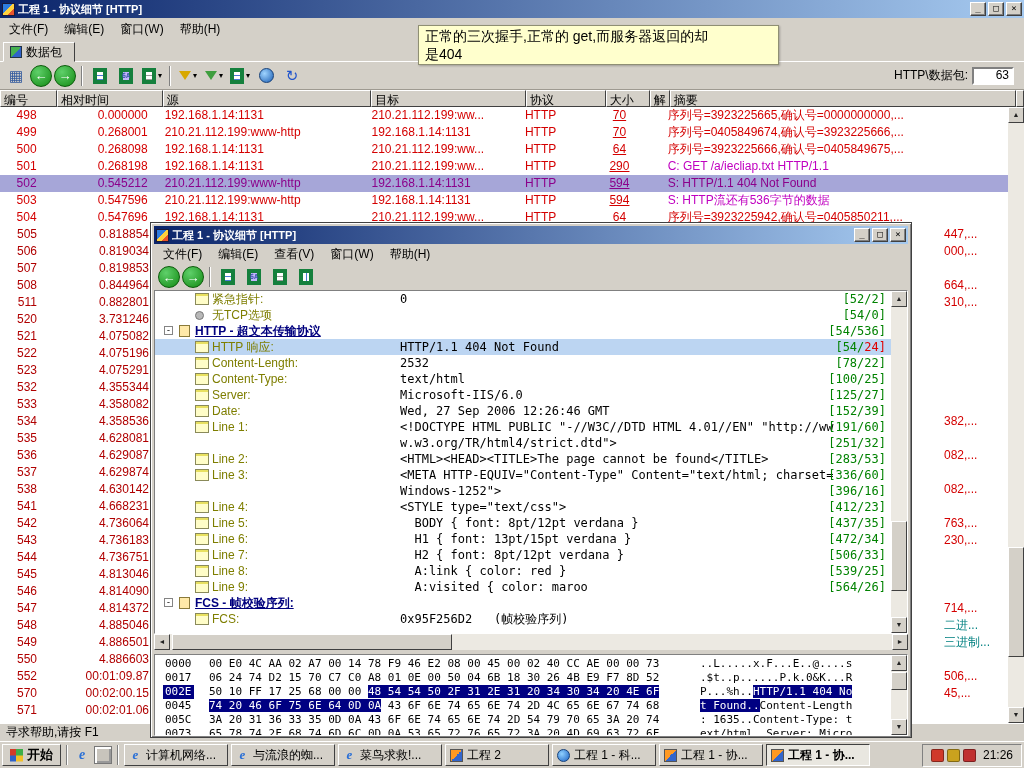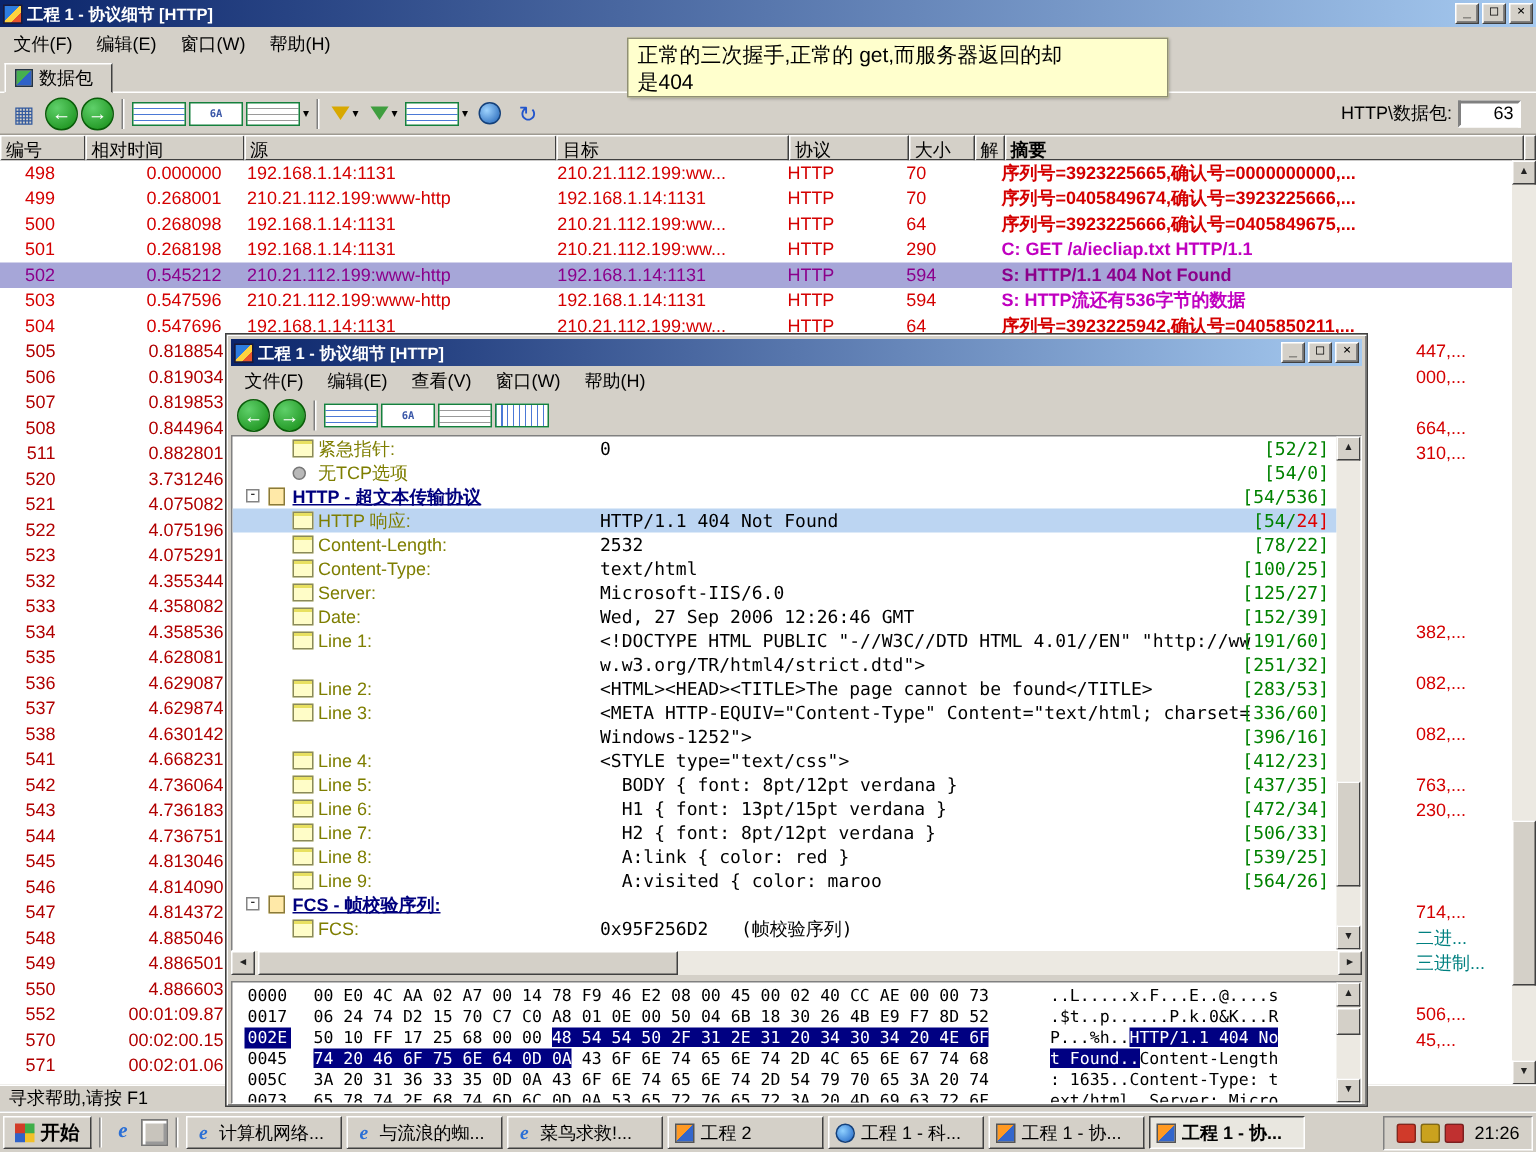--- a/index.html
+++ b/index.html
@@ -18,45 +18,45 @@
 .menu-item{padding:3px 8px;white-space:nowrap;}
 .tabstrip{position:relative;height:22px;background:#d4d0c8;border-bottom:1px solid #fff;}
 .tab{position:absolute;left:3px;top:2px;height:20px;display:flex;align-items:center;gap:4px;padding:0 12px 0 6px;background:#d4d0c8;border:1px solid;border-color:#fff #404040 #d4d0c8 #fff;}
 .tabicon{width:12px;height:12px;background:linear-gradient(135deg,#46b050 50%,#2f62c8 50%);border:1px solid #223344;}
 .toolbar{height:28px;display:flex;align-items:center;background:#d4d0c8;border-bottom:1px solid #9e9a91;padding:0 4px;}
 .tb-icons{display:flex;align-items:center;gap:2px;}
 .tb-btn{min-width:24px;height:22px;display:flex;align-items:center;justify-content:center;gap:1px;}
 .tb-btn.nav{min-width:22px;width:22px;height:22px;border-radius:50%;background:radial-gradient(circle at 35% 30%,#5fd06a,#138a13);color:#fff;font-weight:bold;font-size:13px;border:1px solid #0a5c0a;}
 .tb-btn.glyph{font-size:15px;}
 .tb-sep{width:2px;height:20px;margin:0 3px;border-left:1px solid #808080;border-right:1px solid #fff;}
-.pg{width:36px;height:16px;background:#ffffff;border:1px solid #15803d;}
+.pg{width:14px;height:16px;background:#c4b5fd;border:4px solid #15803d;}
 .pgb{background-image:repeating-linear-gradient(to bottom,#fff 0,#fff 3px,#4b79d6 3px,#4b79d6 4px);}
 .pgg{background-image:repeating-linear-gradient(to bottom,#fff 0,#fff 3px,#9a9a9a 3px,#9a9a9a 4px);}
 .pgx{display:flex;align-items:center;justify-content:center;font:bold 7px "DejaVu Sans Mono",monospace;color:#3a57a8;}
 .pgc{background-image:repeating-linear-gradient(to right,#fff 0,#fff 3px,#4b79d6 3px,#4b79d6 4px);}
 .fun{width:0;height:0;border-left:6px solid transparent;border-right:6px solid transparent;}
 .fy{border-top:9px solid #d8a800;}
 .fgr{border-top:9px solid #3f9e3f;}
 .circ{width:15px;height:15px;border-radius:50%;background:radial-gradient(circle at 35% 35%,#9fd4ff,#1d5fb4);border:1px solid #14407a;}
 .dd{font-size:8px;margin-left:1px;}
 .tb-right{margin-left:auto;display:flex;align-items:center;gap:4px;padding-right:6px;}
 .counter-box{width:42px;height:18px;background:#fff;border:2px solid;border-color:#808080 #fff #fff #808080;text-align:right;padding:0 3px;line-height:13px;}
 
 
 .tablewrap{position:relative;height:633px;background:#fff;overflow:hidden;}
 .thead{display:flex;height:17px;}
 .th{background:#d4d0c8;border:1px solid;border-color:#fff #404040 #404040 #fff;padding:1px 3px;font-size:12px;overflow:hidden;white-space:nowrap;}
-.c0{width:57px;}.c1{width:106px;}.c2{width:209px;}.c3{width:155px;}.c4{width:80px;}.c5{width:44px;}.c6{width:20px;}.c7{width:347px;font-weight:bold;}
+.c0{width:57px;}.c1{width:106px;}.c2{width:209px;}.c3{width:155px;}.c4{width:80px;}.c5{width:44px;}.c6{width:20px;}.c7{width:347px;}
 .thfill{flex:1;}
 .tbody{position:absolute;left:0;top:17px;right:16px;bottom:0;overflow:hidden;background:#fff;}
 .trow{display:flex;height:17px;line-height:17px;position:relative;}
 .td{padding:0 3px;overflow:hidden;white-space:nowrap;font-size:12px;}
 .td.c0{text-align:right;padding-right:20px;}
 .td.c1{text-align:right;padding-right:14px;}
-.td.c5{text-align:left;padding-right:10px;}
+.td.c5{text-align:center;padding-right:10px;text-decoration:underline;}
 .trow.rsel{background:#a6a6d8;}
 .frag{position:absolute;left:915px;top:0;white-space:nowrap;margin-left:29px;}
 .vscroll{position:absolute;right:0;top:17px;bottom:0;width:16px;background:#ece9e2;}
 .sb-btn{position:absolute;width:16px;height:16px;background:#d4d0c8;border:1px solid;border-color:#fff #404040 #404040 #fff;font-size:7px;line-height:13px;text-align:center;color:#222;}
 .sb-up{top:0;left:0;}.sb-down{bottom:0;left:0;}
 .sb-left{left:0;top:0;}.sb-right{right:0;top:0;}
 .sb-thumb{position:absolute;left:0;width:16px;background:#d4d0c8;border:1px solid;border-color:#fff #404040 #404040 #fff;}
 .sb-thumbh{position:absolute;top:0;height:16px;background:#d4d0c8;border:1px solid;border-color:#fff #404040 #404040 #fff;}
 .statusbar{position:absolute;left:0;top:723px;width:1024px;height:18px;background:#d4d0c8;border-top:1px solid #fff;line-height:17px;padding-left:6px;}
 

